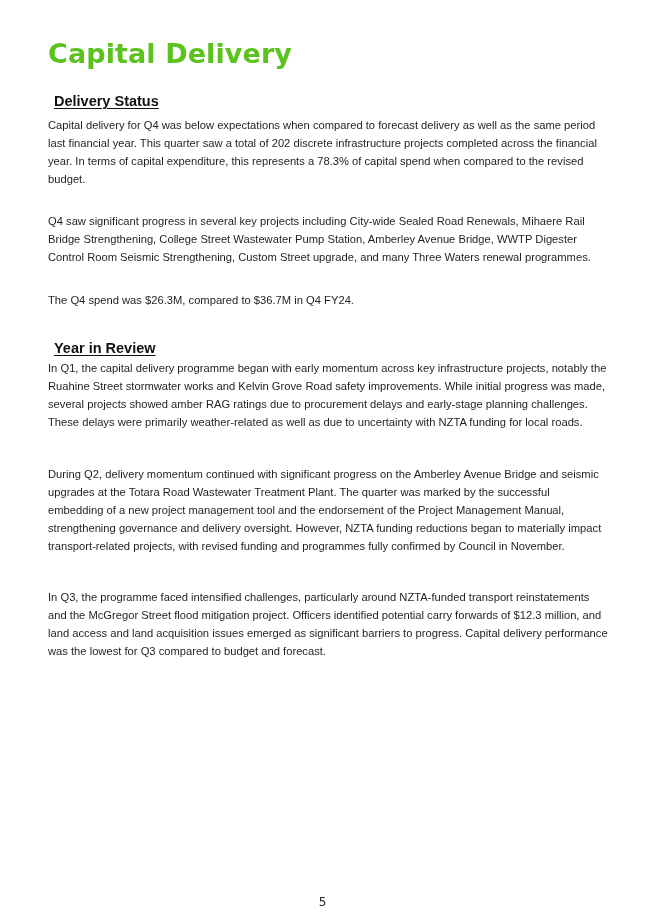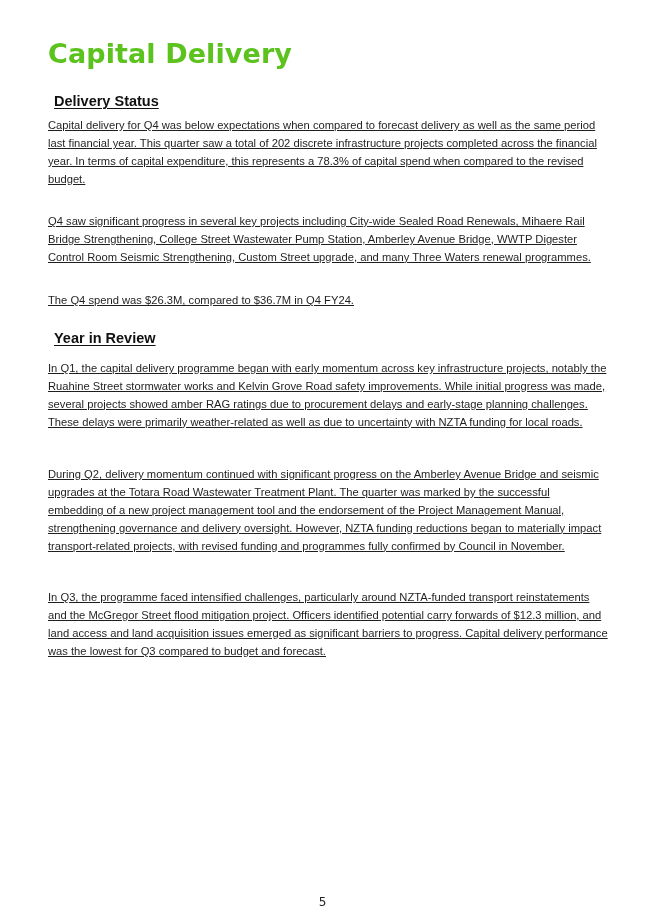--- a/index.html
+++ b/index.html
@@ -47,21 +47,20 @@
     }
     .para {
       position: absolute;
       left: 0;
       width: 560px;
       margin: 0;
       font-family: "Liberation Sans", sans-serif;
       font-size: 11.2px;
       line-height: 17.9px;
       color: #1f1f1f;
-      text-decoration: underline;
     }
     .page-number {
       position: absolute;
       left: 0;
       top: 895px;
       width: 645px;
       text-align: center;
       font-family: "DejaVu Sans", sans-serif;
       font-size: 12px;
       color: #222222;
@@ -72,20 +71,20 @@
 
 <div class="page">
   <h1 class="title">Capital Delivery</h1>
 
   <h2 class="heading" style="top:87px;">Delivery Status</h2>
 
   <p class="para" style="top:117px;">Capital delivery for Q4 was below expectations when compared to forecast delivery as well as the same period last financial year. This quarter saw a total of 202 discrete infrastructure projects completed across the financial year. In terms of capital expenditure, this represents a 78.3% of capital spend when compared to the revised budget.</p>
   <p class="para" style="top:213px;">Q4 saw significant progress in several key projects including City-wide Sealed Road Renewals, Mihaere Rail Bridge Strengthening, College Street Wastewater Pump Station, Amberley Avenue Bridge, WWTP Digester Control Room Seismic Strengthening, Custom Street upgrade, and many Three Waters renewal programmes.</p>
   <p class="para" style="top:292px;">The Q4 spend was $26.3M, compared to $36.7M in Q4 FY24.</p>
 
-  <h2 class="heading" style="top:324px;">Year in Review</h2>
+  <h2 class="heading" style="top:334px;">Year in Review</h2>
 
   <p class="para" style="top:360px;">In Q1, the capital delivery programme began with early momentum across key infrastructure projects, notably the Ruahine Street stormwater works and Kelvin Grove Road safety improvements. While initial progress was made, several projects showed amber RAG ratings due to procurement delays and early-stage planning challenges. These delays were primarily weather-related as well as due to uncertainty with NZTA funding for local roads.</p>
   <p class="para" style="top:466px;">During Q2, delivery momentum continued with significant progress on the Amberley Avenue Bridge and seismic upgrades at the Totara Road Wastewater Treatment Plant. The quarter was marked by the successful embedding of a new project management tool and the endorsement of the Project Management Manual, strengthening governance and delivery oversight. However, NZTA funding reductions began to materially impact transport-related projects, with revised funding and programmes fully confirmed by Council in November.</p>
   <p class="para" style="top:589px;">In Q3, the programme faced intensified challenges, particularly around NZTA-funded transport reinstatements and the McGregor Street flood mitigation project. Officers identified potential carry forwards of $12.3 million, and land access and land acquisition issues emerged as significant barriers to progress. Capital delivery performance was the lowest for Q3 compared to budget and forecast.</p>
 </div>
 
 <div class="page-number">5</div>
 
 </body></html>

